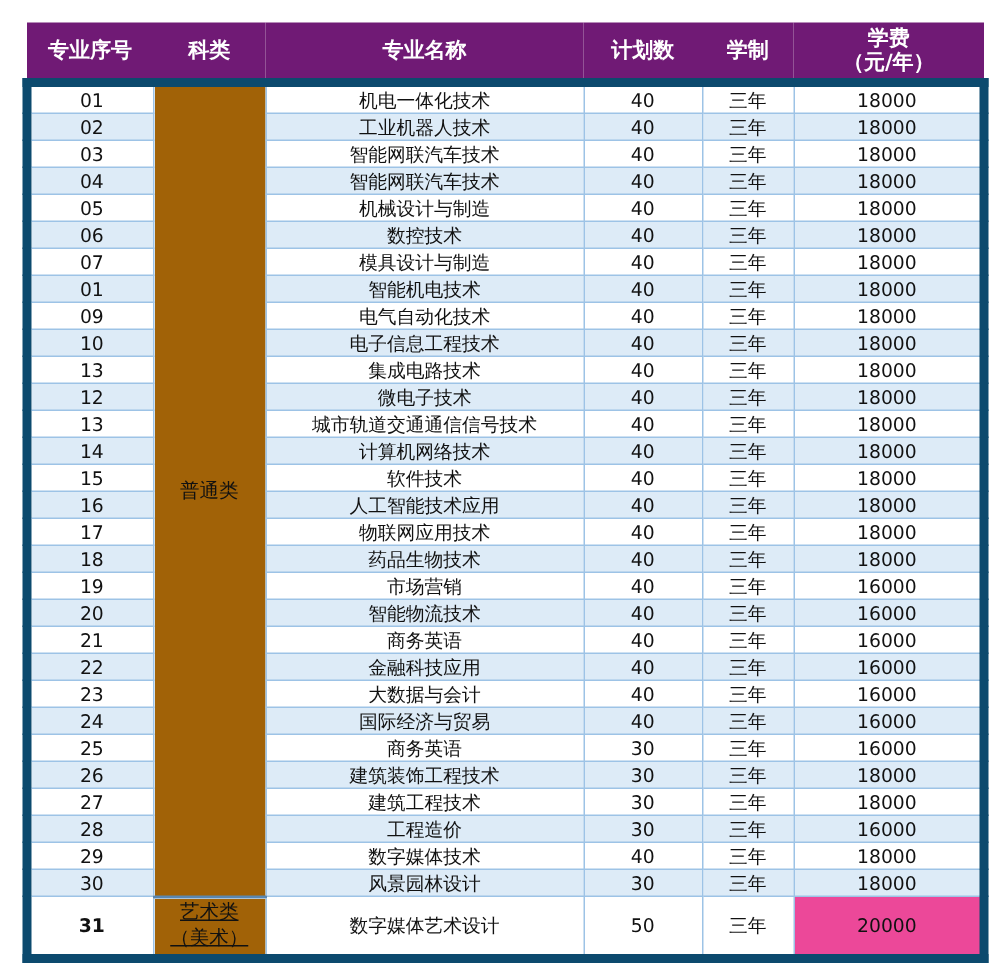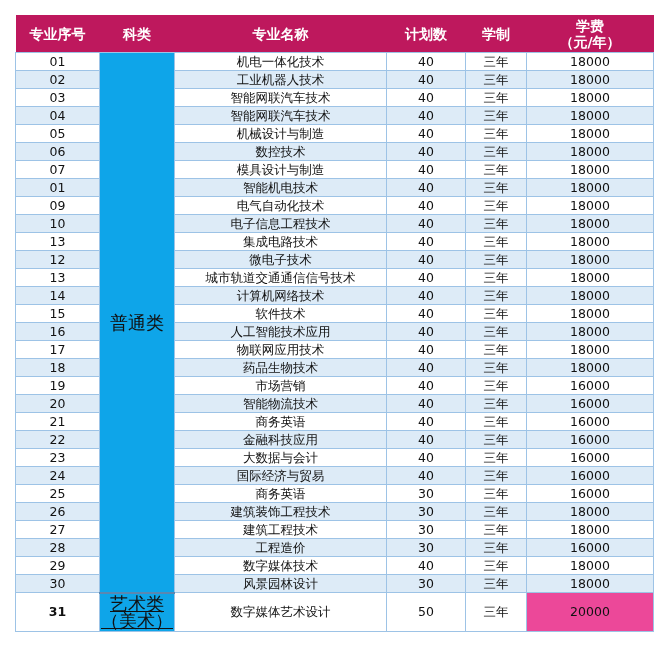--- a/index.html
+++ b/index.html
@@ -10,35 +10,35 @@
     border-collapse: collapse; table-layout: fixed;
     width: 638px;
   }
   table.majors col.c1 { width: 84px; }
   table.majors col.c2 { width: 75px; }
   table.majors col.c3 { width: 212px; }
   table.majors col.c4 { width: 79px; }
   table.majors col.c5 { width: 61px; }
   table.majors col.c6 { width: 127px; }
   thead th {
-    background: #be185d; color: #ffffff; font-weight: bold;
+    background: #701a75; color: #ffffff; font-weight: bold;
     font-size: 14px; height: 37px; padding: 0; text-align: center;
     line-height: 16px; border: none;
   }
   tbody td {
     height: 17px; padding: 0; text-align: center; font-size: 12.5px;
     color: #111111; border: 1px solid #9dc3e6; line-height: 17px;
     white-space: nowrap; overflow: hidden;
   }
   tbody tr:nth-child(even) td.stripe { background: #ddebf7; }
   tbody tr:nth-child(odd) td.stripe { background: #ffffff; }
-  td.category { background: #0ea5e9; vertical-align: middle; font-size: 18px; }
+  td.category { background: #a16207; vertical-align: middle; font-size: 13px; }
   tr.last td { height: 37px; line-height: 17px; }
   tr.last td.category { border-top: 2px solid #5b87b0; text-decoration: underline; }
-  tbody { border: 1px solid #0c4a6e; }
+  tbody { border: 6px solid #0c4a6e; }
   .fee-head span { display: block; }
 </style>
 </head>
 <body>
 
 <table class="majors">
   <colgroup>
     <col class="c1">
       <col class="c2">
       <col class="c3">

